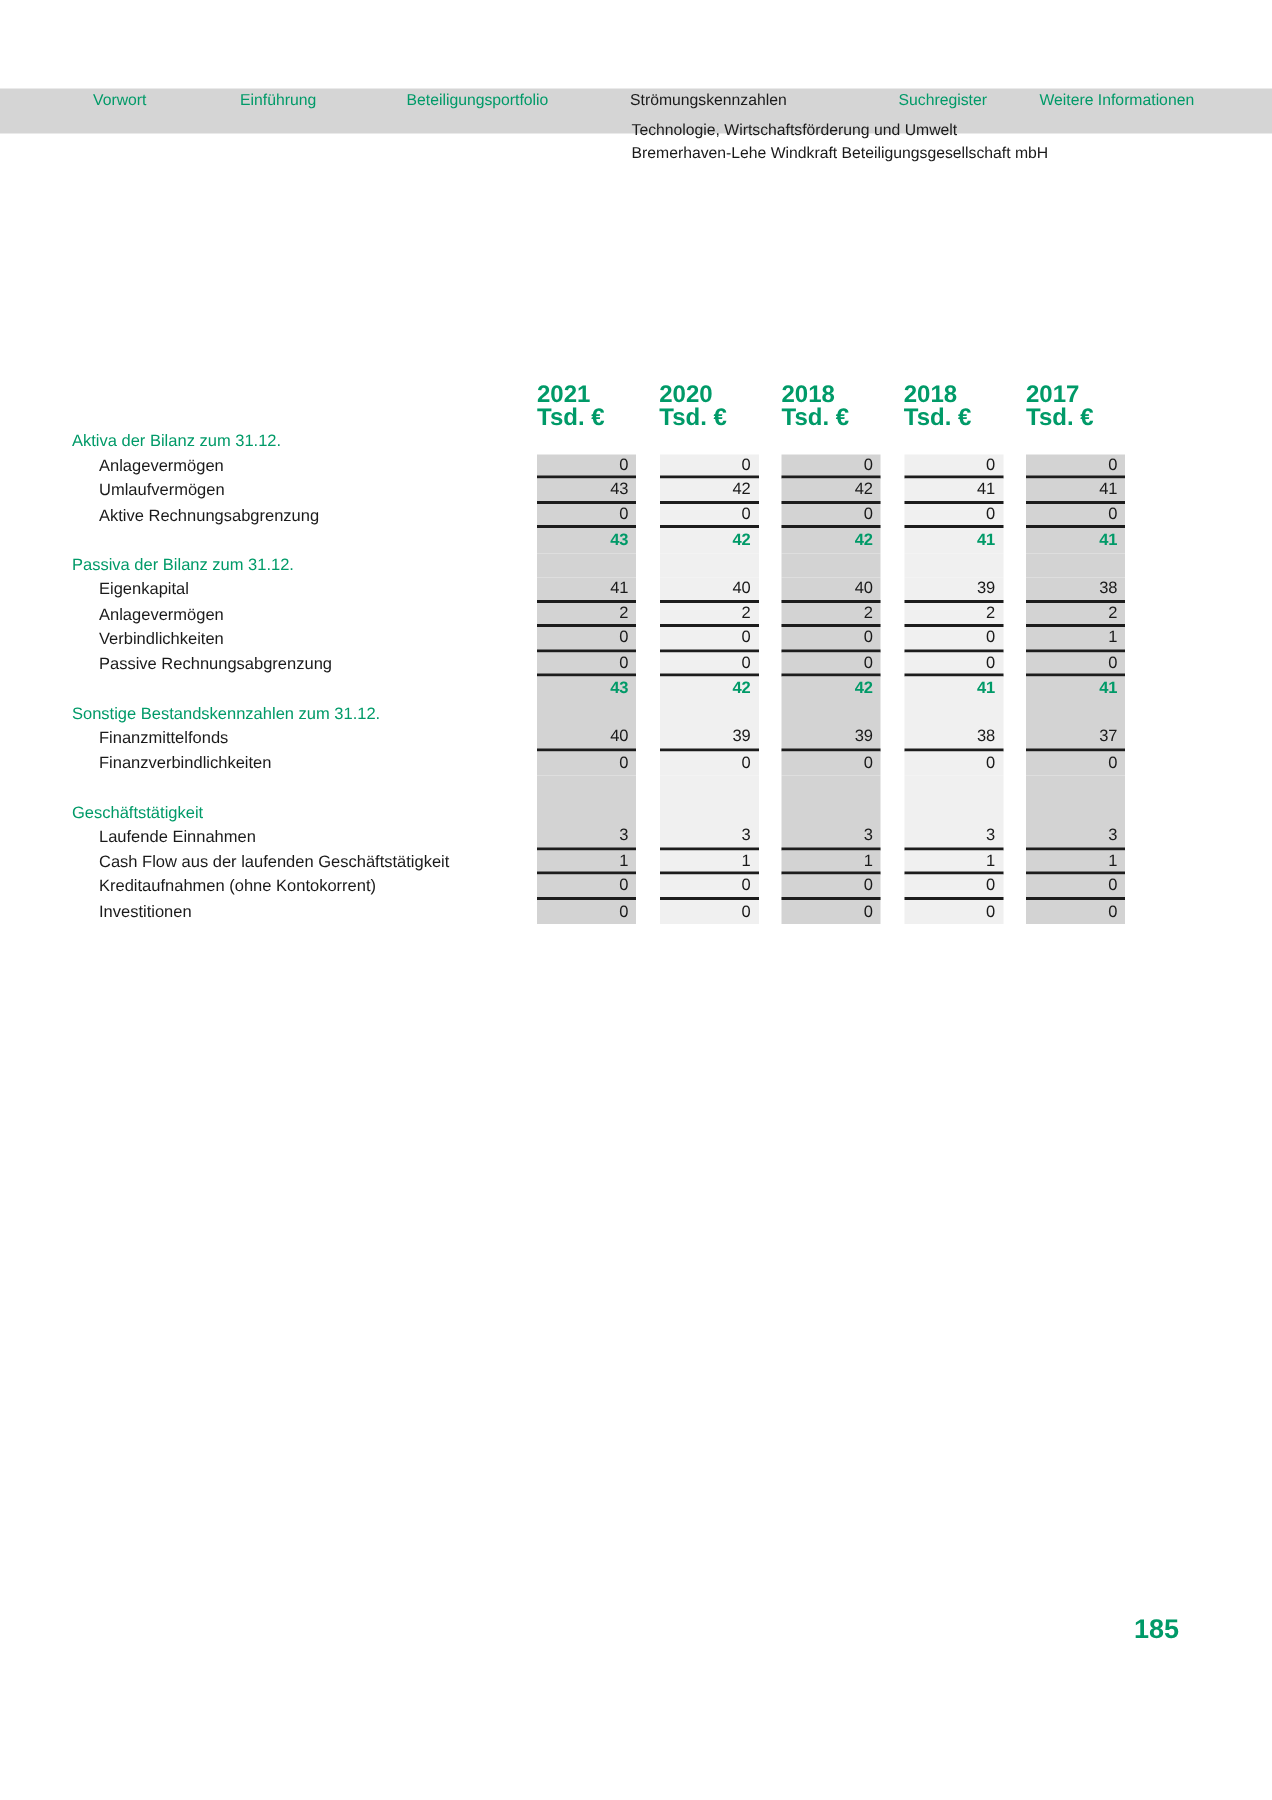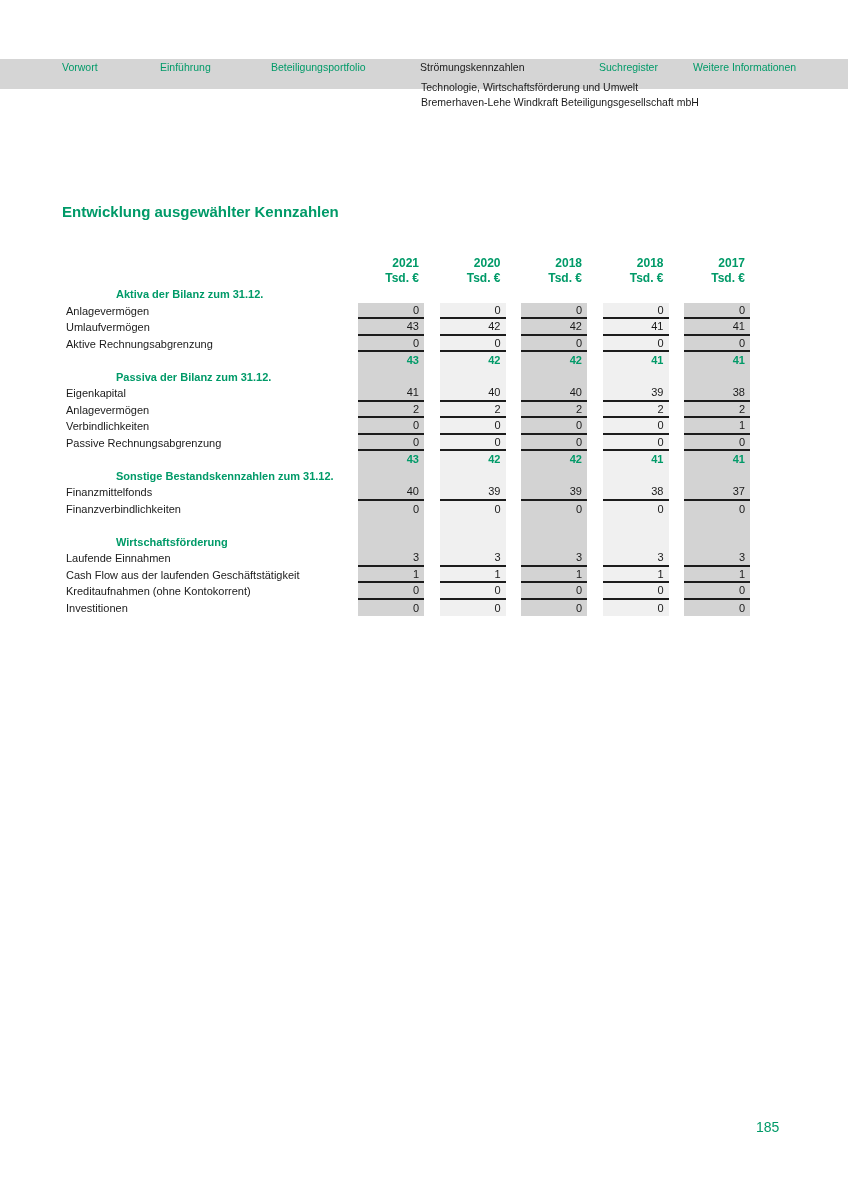--- a/index.html
+++ b/index.html
@@ -67,24 +67,23 @@
     width: 750px;
     display: flex;
     padding-left: 358px;
     box-sizing: border-box;
   }
   .hcell {
     width: 66px;
     margin-left: 15.5px;
     box-sizing: border-box;
     padding-right: 5px;
-    text-align: right;
     color: var(--green);
     font-weight: bold;
-    font-size: 12px;
+    font-size: 16px;
     line-height: 15px;
   }
   .hcell:first-child { margin-left: 0; }
 
   .table-body {
     position: absolute;
     left: 0; top: 286px;
     width: 750px;
   }
   .row {
@@ -94,45 +93,45 @@
   }
   .row .label {
     width: 358px;
     box-sizing: border-box;
     padding-left: 66px;
     display: flex;
     align-items: center;
     white-space: nowrap;
   }
   .row.section .label {
-    padding-left: 116px;
-    color: var(--green);
-    font-weight: bold;
+    padding-left: 48px;
+    color: var(--green);
+    font-weight: normal;
   }
   .cell {
     width: 66px;
     margin-left: 15.5px;
     box-sizing: border-box;
     padding-right: 5px;
     display: flex;
     align-items: center;
     justify-content: flex-end;
   }
   .row > .cell:nth-child(2) { margin-left: 0; }
   .row:not(.no-band) > .cell:nth-child(even) { background: var(--band-dark); }
   .row:not(.no-band) > .cell:nth-child(odd)  { background: var(--band-light); }
   .row.underline > .cell { border-bottom: 2px solid var(--rule); }
   .row.total .cell { color: var(--green); font-weight: bold; }
 
   
   .page-number {
     position: absolute;
-    left: 756px; top: 1119px;
-    font-size: 14px;
-    font-weight: normal;
+    left: 756px; top: 1076px;
+    font-size: 18px;
+    font-weight: bold;
     color: var(--green);
   }
 </style>
 </head>
 <body>
 
 <div class="page">
 
   <div class="navbar">
     <span class="nav-item" style="left:62px">Vorwort</span>
@@ -141,21 +140,20 @@
     <span class="nav-item active" style="left:420px">Strömungskennzahlen</span>
     <span class="nav-item" style="left:599px">Suchregister</span>
     <span class="nav-item" style="left:693px">Weitere Informationen</span>
   </div>
 
   <div class="running-head">
     <div>Technologie, Wirtschaftsförderung und Umwelt</div>
     <div>Bremerhaven-Lehe Windkraft Beteiligungsgesellschaft mbH</div>
   </div>
 
-  <div class="heading">Entwicklung ausgewählter Kennzahlen</div>
 
   <div class="table-head">
       <div class="hcell">
         <div>2021</div>
         <div>Tsd. €</div>
       </div>
       <div class="hcell">
         <div>2020</div>
         <div>Tsd. €</div>
       </div>
@@ -288,21 +286,21 @@
       </div>
       <div class="row blank">
         <div class="label"></div>
         <div class="cell"></div>
         <div class="cell"></div>
         <div class="cell"></div>
         <div class="cell"></div>
         <div class="cell"></div>
       </div>
       <div class="row section">
-        <div class="label">Wirtschaftsförderung</div>
+        <div class="label">Geschäftstätigkeit</div>
         <div class="cell"></div>
         <div class="cell"></div>
         <div class="cell"></div>
         <div class="cell"></div>
         <div class="cell"></div>
       </div>
       <div class="row item underline">
         <div class="label">Laufende Einnahmen</div>
         <div class="cell">3</div>
         <div class="cell">3</div>

